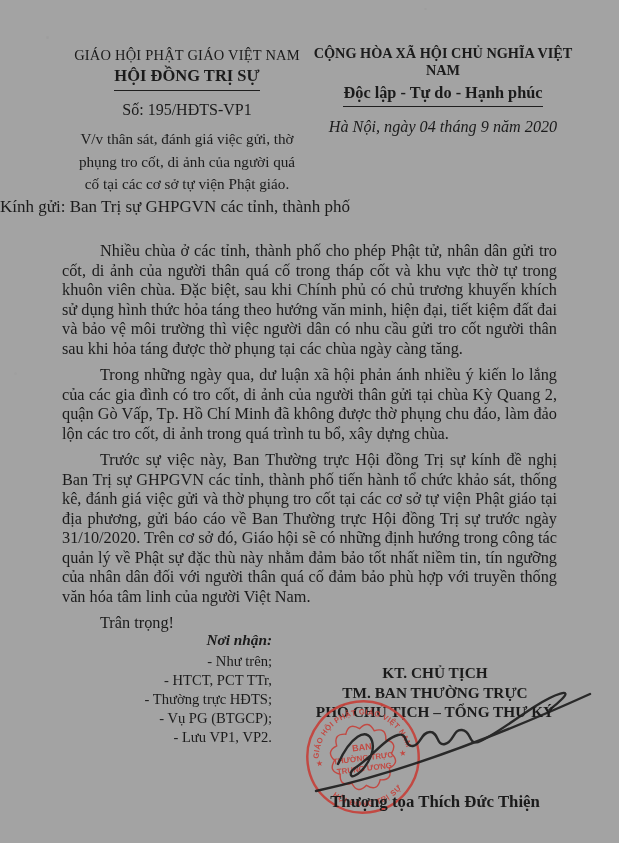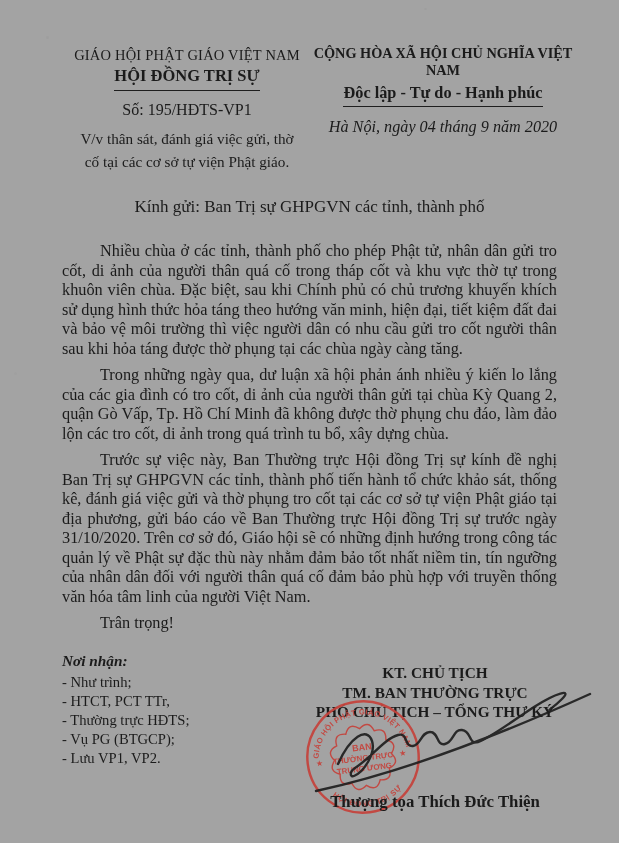--- a/index.html
+++ b/index.html
@@ -18,29 +18,29 @@
   .org-council span{display:inline-block;padding-bottom:4px;border-bottom:1.7px solid #1e1e1e;}
   .doc-number{font-size:16px;margin-top:10px;}
   .subject{font-size:15.2px;line-height:22.5px;margin-top:9px;}
 
   .nat-block{position:absolute;left:299px;top:45px;width:288px;text-align:center;}
   .nat-title{font-size:14.3px;font-weight:bold;}
   .nat-motto{font-size:16.3px;font-weight:bold;margin-top:4px;}
   .nat-motto span{display:inline-block;padding-bottom:3px;border-bottom:1.7px solid #1e1e1e;}
   .dateline{font-size:16.2px;font-style:italic;margin-top:11px;}
 
-  .salutation{position:absolute;left:0;right:0;top:197px;text-align:center;font-size:17px;}
+  .salutation{position:absolute;left:0;right:0;top:197px;text-align:left;font-size:17px;}
 
   
   .body-text{position:absolute;left:62px;top:241px;width:495px;font-size:16.3px;line-height:19.5px;text-align:justify;}
   .body-text p{margin:0 0 7px;text-indent:38px;}
   .closing{text-indent:38px;margin-top:4px;}
 
   
-  .recipients{position:absolute;left:62px;top:652px;width:210px;font-size:14.6px;}
+  .recipients{position:absolute;left:62px;top:631px;width:210px;font-size:14.6px;text-align:right;}
   .recipients .title{font-size:15.3px;font-weight:bold;font-style:italic;margin-bottom:3px;}
   .recipients .item{line-height:19px;}
 
   .approval{position:absolute;left:300px;top:663px;width:270px;text-align:center;
             font-weight:bold;font-size:15.3px;line-height:19.5px;z-index:1;}
 
   .seal{position:absolute;left:304px;top:698px;width:118px;height:118px;
         transform:rotate(-7deg);opacity:.93;z-index:2;}
   .seal text{font-family:"Liberation Sans","DejaVu Sans",sans-serif;font-weight:bold;}
 
@@ -64,20 +64,21 @@
   <div class="speck s3"></div>
 
   <div class="org-block">
     <div class="org-name">GIÁO HỘI PHẬT GIÁO VIỆT NAM</div>
     <div class="org-council">
       <span>HỘI ĐỒNG TRỊ SỰ</span>
     </div>
     <div class="doc-number">Số: 195/HĐTS-VP1</div>
     <div class="subject">
       <div>V/v thân sát, đánh giá việc gửi, thờ</div>
+      <div>phụng tro cốt, di ảnh của người quá</div>
       <div>cố tại các cơ sở tự viện Phật giáo.</div>
     </div>
   </div>
 
   <div class="nat-block">
     <div class="nat-title">CỘNG HÒA XÃ HỘI CHỦ NGHĨA VIỆT NAM</div>
     <div class="nat-motto">
       <span>Độc lập - Tự do - Hạnh phúc</span>
     </div>
     <div class="dateline">Hà Nội, ngày 04 tháng 9 năm 2020</div>
@@ -87,21 +88,21 @@
 
   <div class="body-text">
     <p>Nhiều chùa ở các tỉnh, thành phố cho phép Phật tử, nhân dân gửi tro cốt, di ảnh của người thân quá cố trong tháp cốt và khu vực thờ tự trong khuôn viên chùa. Đặc biệt, sau khi Chính phủ có chủ trương khuyến khích sử dụng hình thức hỏa táng theo hướng văn minh, hiện đại, tiết kiệm đất đai và bảo vệ môi trường thì việc người dân có nhu cầu gửi tro cốt người thân sau khi hỏa táng được thờ phụng tại các chùa ngày càng tăng.</p>
     <p>Trong những ngày qua, dư luận xã hội phản ánh nhiều ý kiến lo lắng của các gia đình có tro cốt, di ảnh của người thân gửi tại chùa Kỳ Quang 2, quận Gò Vấp, Tp. Hồ Chí Minh đã không được thờ phụng chu đáo, làm đảo lộn các tro cốt, di ảnh trong quá trình tu bổ, xây dựng chùa.</p>
     <p>Trước sự việc này, Ban Thường trực Hội đồng Trị sự kính đề nghị Ban Trị sự GHPGVN các tỉnh, thành phố tiến hành tổ chức khảo sát, thống kê, đánh giá việc gửi và thờ phụng tro cốt tại các cơ sở tự viện Phật giáo tại địa phương, gửi báo cáo về Ban Thường trực Hội đồng Trị sự trước ngày 31/10/2020. Trên cơ sở đó, Giáo hội sẽ có những định hướng trong công tác quản lý về Phật sự đặc thù này nhằm đảm bảo tốt nhất niềm tin, tín ngưỡng của nhân dân đối với người thân quá cố đảm bảo phù hợp với truyền thống văn hóa tâm linh của người Việt Nam.</p>
     <p class="closing">Trân trọng!</p>
   </div>
 
   <div class="recipients">
     <div class="title">Nơi nhận:</div>
-    <div class="item">- Như trình;</div>
+    <div class="item">- Như trên;</div>
     <div class="item">- HTCT, PCT TTr,</div>
     <div class="item">- Thường trực HĐTS;</div>
     <div class="item">- Vụ PG (BTGCP);</div>
     <div class="item">- Lưu VP1, VP2.</div>
   </div>
 
   <div class="approval">
     <div>KT. CHỦ TỊCH</div>
     <div>TM. BAN THƯỜNG TRỰC</div>
     <div>PHÓ CHỦ TỊCH – TỔNG THƯ KÝ</div>

